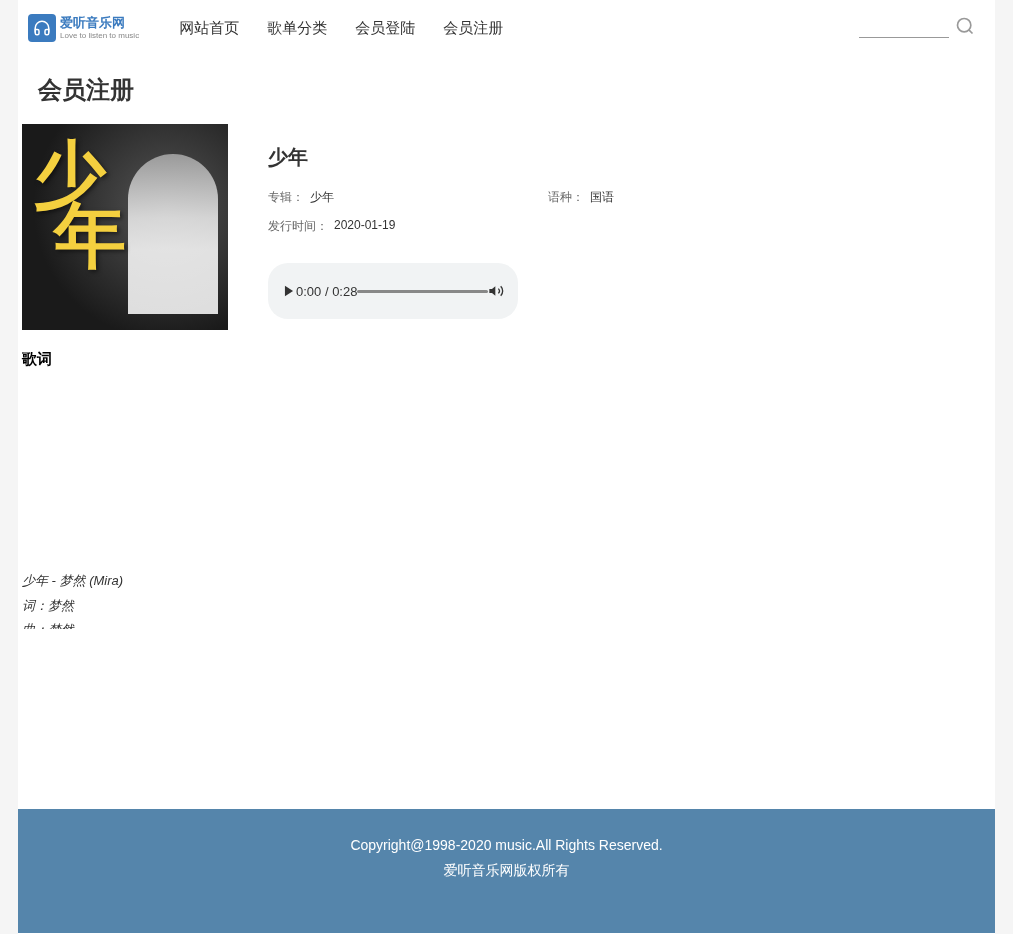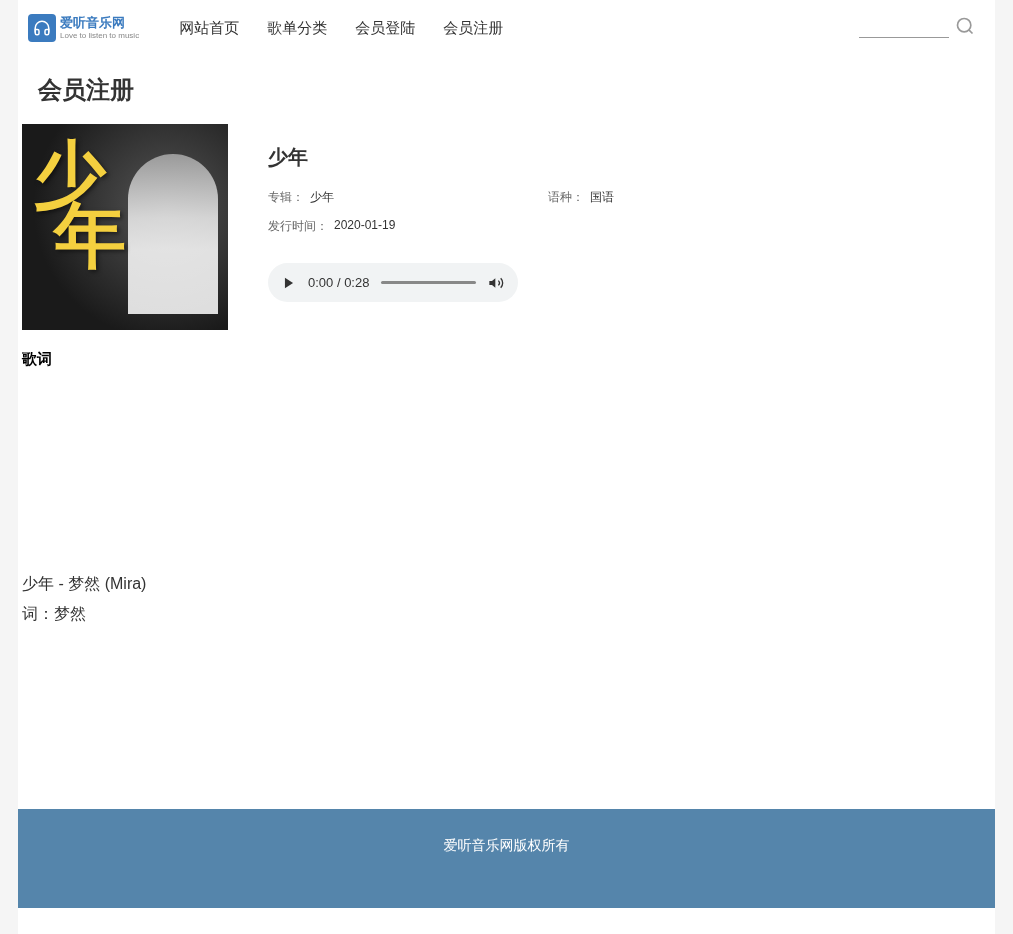--- a/index.html
+++ b/index.html
@@ -150,27 +150,27 @@
     }
     .meta-label {
       color: #666;
     }
     .meta-value {
       color: #333;
       margin-left: 6px;
     }
     .audio-player {
       width: 250px;
-      height: 39px;
+      height: 56px;
       background: #f1f3f4;
       border-radius: 20px;
       display: flex;
       align-items: center;
       padding: 0 14px;
-      gap: 12px;
+      gap: 0;
     }
     .play-btn {
       cursor: pointer;
       display: flex;
       align-items: center;
     }
     .time-text {
       font-size: 13px;
       color: #333;
     }
@@ -188,25 +188,26 @@
     }
     .lyrics-section {
       padding: 20px 4px 0 4px;
     }
     .lyrics-title {
       font-size: 15px;
       font-weight: bold;
       margin-bottom: 200px;
     }
     .lyrics-content {
-      font-size: 16px;
+      font-size: 13px;
       color: #333;
       line-height: 1.9;
       height: 60px;
       overflow: hidden;
+      font-style: italic;
     }
     .spacer {
       height: 180px;
     }
     .footer {
       background: #5585ab;
       color: #fff;
       text-align: center;
       padding: 24px 0 50px 0;
       font-size: 14px;
@@ -297,15 +298,16 @@
     <div class="lyrics-content">
       <div>少年 - 梦然 (Mira)</div>
       <div>词：梦然</div>
       <div>曲：梦然</div>
     </div>
   </div>
 
   <div class="spacer"></div>
 
   <div class="footer">
+    <div>Copyright@1998-2020 music.All Rights Reserved.</div>
     <div>爱听音乐网版权所有</div>
   </div>
 </div>
 
 </body></html>

